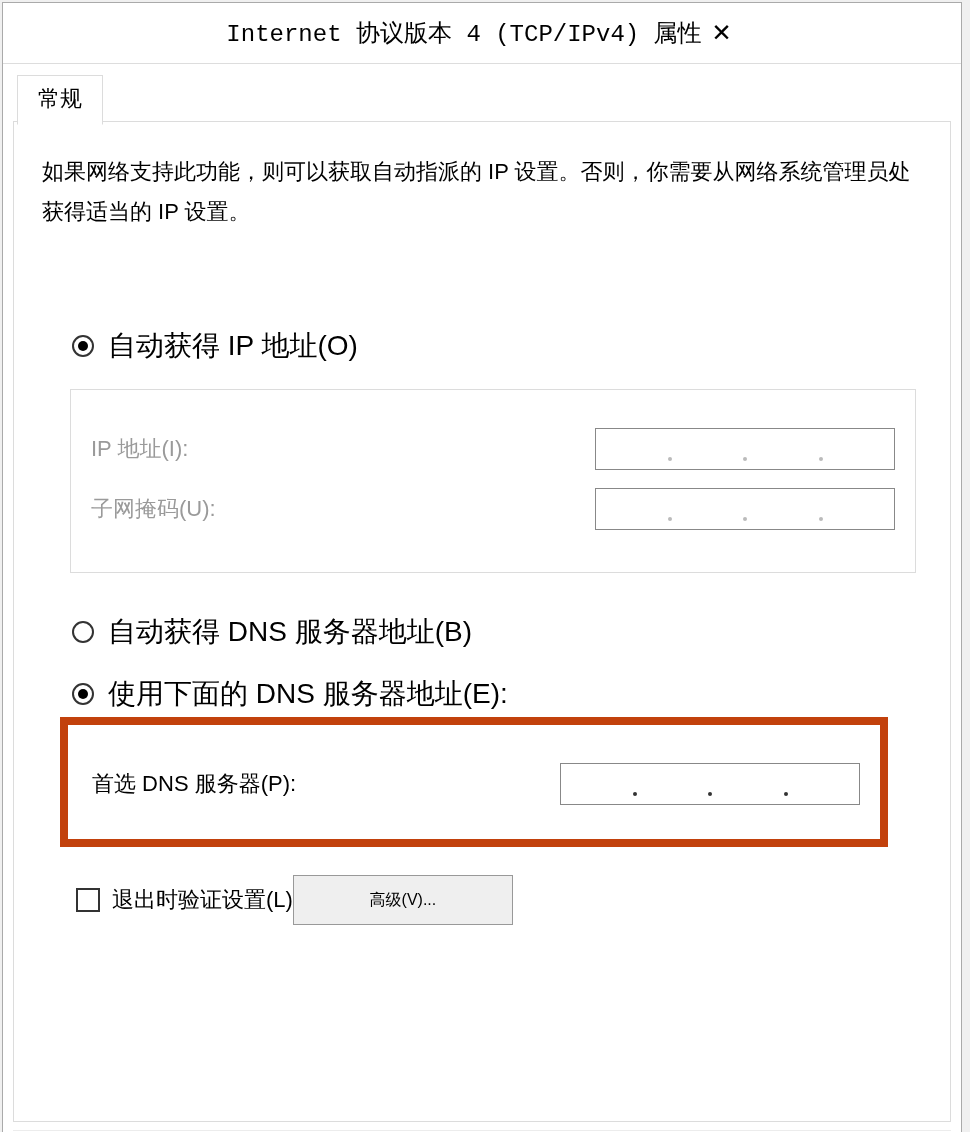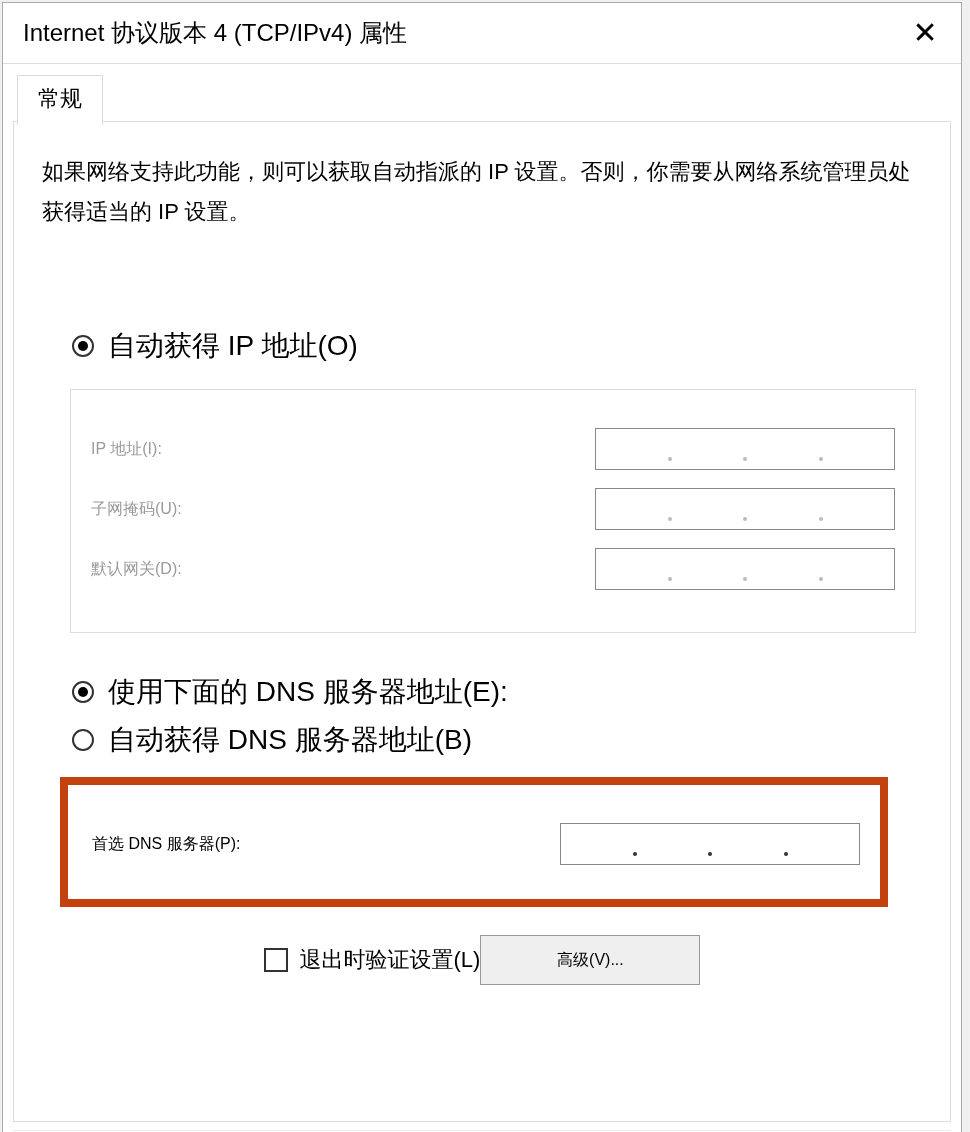--- a/index.html
+++ b/index.html
@@ -14,24 +14,25 @@
     margin: 2px;
     background: #fff;
     border: 1px solid #aaa;
     box-sizing: border-box;
     display: flex;
     flex-direction: column;
   }
   .titlebar {
     display: flex;
     align-items: center;
-    justify-content: space-between;
+    justify-content: center;
     height: 60px;
     padding: 0 16px 0 20px;
     border-bottom: 1px solid #ddd;
+    font-family: Liberation Mono, monospace;
   }
   .titlebar .title {
     font-size: 24px;
   }
   .titlebar .close {
     font-size: 30px;
     width: 40px;
     text-align: center;
     cursor: pointer;
     line-height: 1;
@@ -108,21 +109,21 @@
   }
   fieldset.group legend {
     padding: 0 6px;
   }
   .field-row {
     display: flex;
     align-items: center;
     justify-content: space-between;
     margin: 18px 0;
   }
-  .field-label { font-size: 16px; }
+  .field-label { font-size: 22px; }
   .field-label.disabled { color: #9a9a9a; }
   .ip-input {
     width: 300px;
     height: 42px;
     border: 1px solid #888;
     display: flex;
     align-items: flex-end;
     justify-content: space-evenly;
     padding-bottom: 6px;
     box-sizing: border-box;
@@ -138,21 +139,21 @@
 
   .highlight-box {
     border: 8px solid #c2410c;
     padding: 20px 20px 16px 24px;
     margin: -6px 34px 28px 18px;
   }
 
   .bottom-row {
     display: flex;
     align-items: center;
-    justify-content: center;
+    justify-content: flex-start;
     margin: 0 34px 30px 34px;
   }
   .checkbox {
     display: flex;
     align-items: center;
     font-size: 22px;
   }
   .checkbox .box {
     width: 24px; height: 24px;
     border: 2px solid #333;
@@ -220,40 +221,32 @@
             </div>
           </div>
           <div class="field-row">
             <span class="field-label disabled">子网掩码(U):</span>
             <div class="ip-input disabled">
               <span class="ip-dot"></span>
                 <span class="ip-dot"></span>
                 <span class="ip-dot"></span>
             </div>
           </div>
-          <div class="field-row">
-            <span class="field-label disabled">默认网关(D):</span>
-            <div class="ip-input disabled">
-              <span class="ip-dot"></span>
-                <span class="ip-dot"></span>
-                <span class="ip-dot"></span>
-            </div>
-          </div>
         </fieldset>
+
+        <div class="radio-row">
+          <span class="radio-outer"></span>
+          <span>自动获得 DNS 服务器地址(B)</span>
+        </div>
 
         <div class="radio-row less-margin">
           <span class="radio-outer">
               <span class="radio-inner"></span>
             </span>
           <span>使用下面的 DNS 服务器地址(E):</span>
-        </div>
-
-        <div class="radio-row">
-          <span class="radio-outer"></span>
-          <span>自动获得 DNS 服务器地址(B)</span>
         </div>
 
         <div class="highlight-box">
           <div class="field-row">
             <span class="field-label">首选 DNS 服务器(P):</span>
             <div class="ip-input">
               <span class="ip-dot"></span>
                 <span class="ip-dot"></span>
                 <span class="ip-dot"></span>
             </div>

